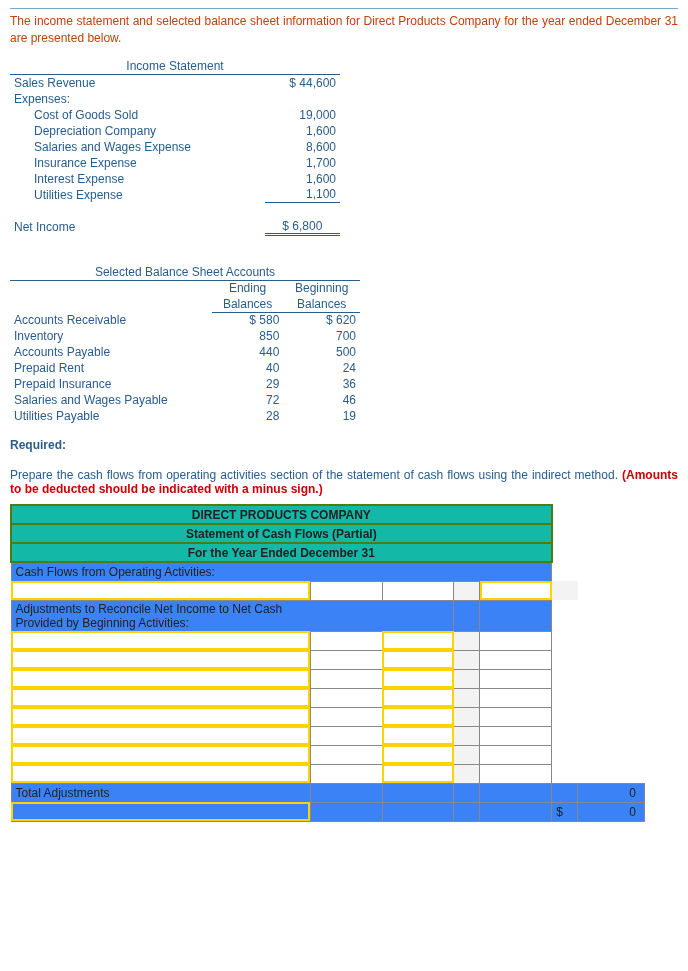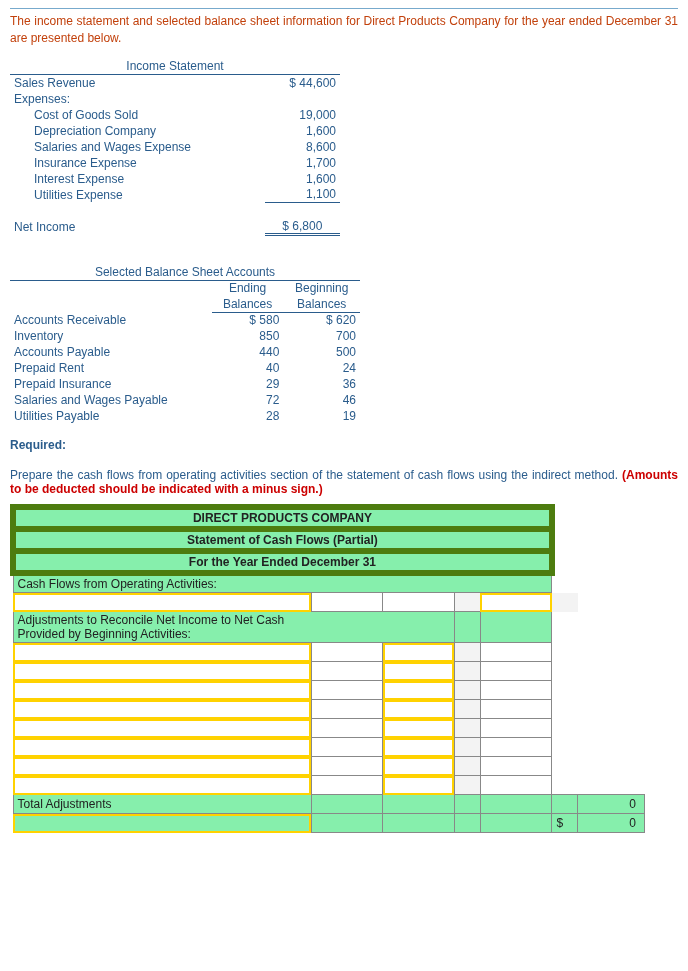--- a/index.html
+++ b/index.html
@@ -21,22 +21,22 @@
   .ul-single { border-bottom: 1px solid #2a5c8c; }
   .ul-double { border-bottom: 3px double #2a5c8c; text-align: center; }
   .bs { width: 350px; border-collapse: collapse; margin-bottom: 14px; }
   .bs th, .bs td { color: #2a5c8c; padding: 0 4px; height: 16px; }
   .bs th { font-weight: normal; text-align: center; }
   .req-hdr { font-weight: bold; color: #2a5c8c; margin-bottom: 16px; }
   .req-body { color: #2a5c8c; text-align: justify; }
   .red { color: #c00; font-weight: bold; }
   .wk { border-collapse: collapse; width: 635px; margin-top: 8px; }
   .wk td { border: 1px solid #888; height: 19px; padding: 1px 4px; font-size: 12px; color: #222; }
-  .wk .title-row td { background: #86efac; text-align: center; font-weight: bold; border: 6px solid #4d7c0f; }
-  .wk .hdr-row td { background: #86efac; font-weight: normal; }
+  .wk .title-row td { background: #14b8a6; text-align: center; font-weight: bold; border: 2px solid #4d7c0f; }
+  .wk .hdr-row td { background: #3b82f6; font-weight: normal; }
   .yel { background: #fff; outline: 2px solid #ffd200; outline-offset: -2px; }
   .pale { background: #f3f3f3; }
   .rnum { text-align: right; padding-right: 8px !important; }
   .center { text-align: center; }
 </style>
 </head>
 <body>
 
 
 

